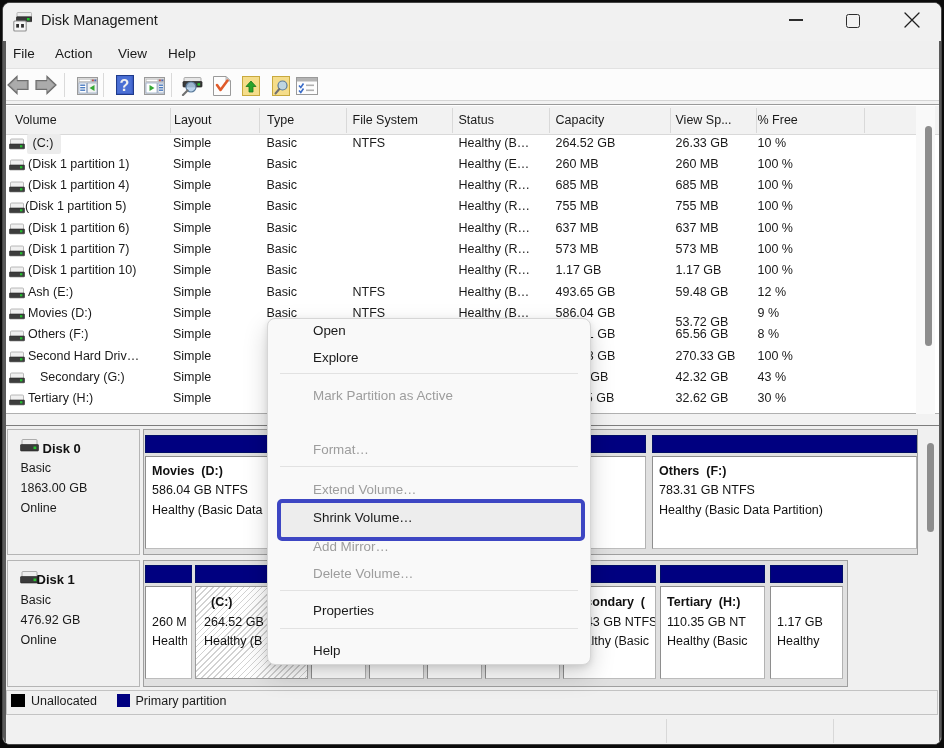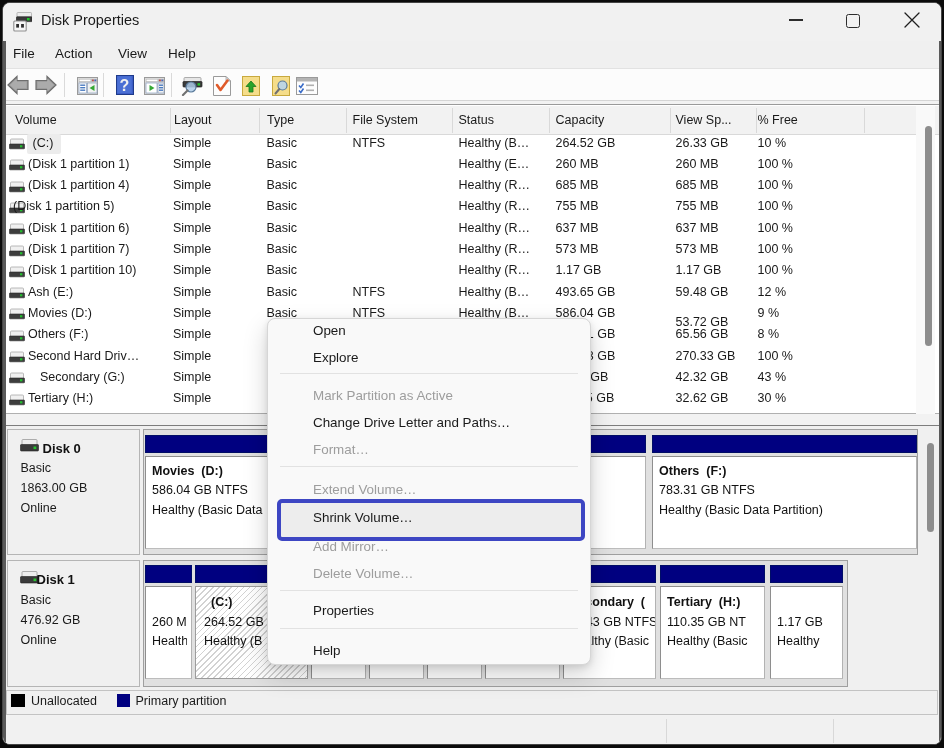--- a/index.html
+++ b/index.html
@@ -67,21 +67,21 @@
   <rect x="0.8" y="10" width="12.4" height="10" rx="1" fill="#f6f6f6" stroke="#8f8f8f" stroke-width="1.1"></rect>
   <rect x="3.2" y="13" width="2.8" height="3.6" fill="#2e2e2e"></rect>
   <rect x="8.1" y="13" width="2.8" height="3.6" fill="#2e2e2e"></rect>
 </svg>
   <div class="abs" style="left:786px; top:16px; width:14px; height:1.5px; background:#2c2c2c;"></div>
   <div class="abs" style="left:843px; top:10.5px; width:14px; height:14px; border:1.3px solid #2c2c2c; border-radius:2.5px;"></div>
   <svg style="position:absolute;left:900px;top:8px;" width="18" height="18" viewBox="0 0 18 18">
   <path d="M2 2 L16 16 M16 2 L2 16" stroke="#1f1f1f" stroke-width="1.3" stroke-linecap="round"></path>
 </svg>
   </div>
-  <div id="title">Disk Properties</div>
+  <div id="title">Disk Management</div>
   <div id="menubar">
     <div class="mi" style="left:8px;">File</div>
     <div class="mi" style="left:50px;">Action</div>
     <div class="mi" style="left:113px;">View</div>
     <div class="mi" style="left:163px;">Help</div>
   </div>
   <div id="toolbar">
     <svg style="position:absolute;left:2px;top:6px;" width="22" height="20" viewBox="0 0 22 20">
  <path d="M1 10 L10 1.5 L10 5.5 L21 5.5 L21 14.5 L10 14.5 L10 18.5 Z" fill="#9c9c9c" stroke="#6e6e6e" stroke-width="1.2"></path>
  <path d="M10 7 L19.5 7 L19.5 13 L10 13 L10 16.5 L3 10 L10 3.5 Z" fill="#b8b8b8" opacity="0.55"></path>
@@ -217,21 +217,21 @@
           <div class="ct" style="left:550.5px;">685 MB</div>
           <div class="ct" style="left:670.5px;">685 MB</div>
           <div class="ct" style="left:752.5px;">100 %</div>
         </div>
       <div class="row" style="top:91.4px;">
           <svg class="vicon" width="16" height="13" viewBox="0 0 16 13">
             <rect x="1.5" y="1" width="13" height="6" rx="1" fill="#f0f0f0" stroke="#a8a8a8" stroke-width="0.8"></rect>
             <rect x="0.5" y="6" width="15" height="4.8" rx="0.6" fill="#3d3d3d" stroke="#282828" stroke-width="0.6"></rect>
             <rect x="11" y="7.2" width="2.4" height="2.2" fill="#22bf2d"></rect>
           </svg>
-          <div class="ct" style="left:8px;">(Disk 1 partition 5)</div>
+          <div class="ct" style="left:20px;">(Disk 1 partition 5)</div>
           <div class="ct" style="left:168px;">Simple</div>
           <div class="ct" style="left:261.5px;">Basic</div>
           <div class="ct" style="left:453.5px;">Healthy (R…</div>
           <div class="ct" style="left:550.5px;">755 MB</div>
           <div class="ct" style="left:670.5px;">755 MB</div>
           <div class="ct" style="left:752.5px;">100 %</div>
         </div>
       <div class="row" style="top:112.7px;">
           <svg class="vicon" width="16" height="13" viewBox="0 0 16 13">
             <rect x="1.5" y="1" width="13" height="6" rx="1" fill="#f0f0f0" stroke="#a8a8a8" stroke-width="0.8"></rect>
@@ -498,21 +498,20 @@
     <div class="ssep" style="left:830px;"></div>
   </div>
   <div class="abs" style="left:0; top:38px; width:2.5px; height:703px; background:#5a5a5a;"></div>
   <div class="abs" style="left:935.5px; top:38px; width:2.5px; height:703px; background:#5a5a5a;"></div>
 </div>
 <div id="ctxmenu">
   <div class="mitem" style="top:4px;">Open</div>
   <div class="mitem" style="top:31px;">Explore</div>
   <div class="msep" style="top:53.5px;"></div>
   <div class="mitem mdis" style="top:69px;">Mark Partition as Active</div>
-  <div class="mitem" style="top:96px;">Change Drive Letter and Paths…</div>
   <div class="mitem mdis" style="top:123px;">Format…</div>
   <div class="msep" style="top:146.5px;"></div>
   <div class="mitem mdis" style="top:163px;">Extend Volume…</div>
   <div id="shrinkbox"></div>
   <div class="mitem" style="top:191px;">Shrink Volume…</div>
   <div class="mitem mdis" style="top:220px;">Add Mirror…</div>
   <div class="mitem mdis" style="top:247px;">Delete Volume…</div>
   <div class="msep" style="top:270.5px;"></div>
   <div class="mitem" style="top:284px;">Properties</div>
   <div class="msep" style="top:309px;"></div>

